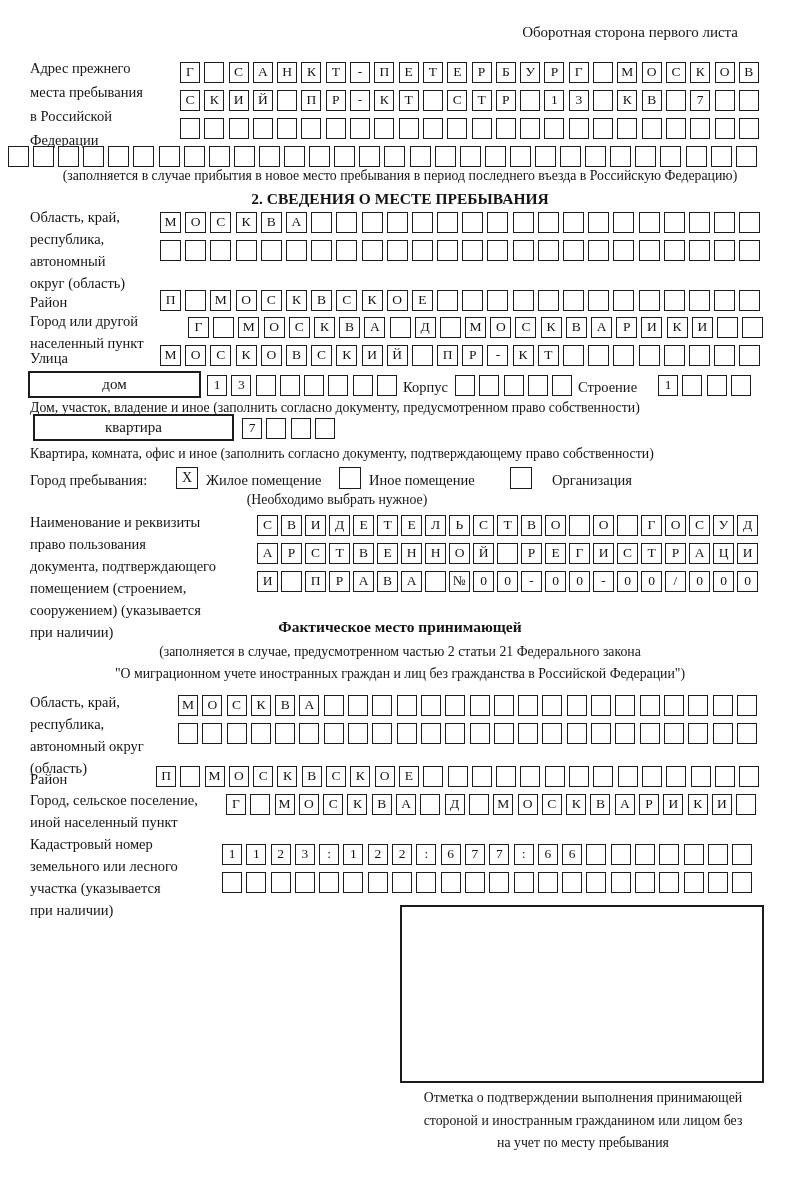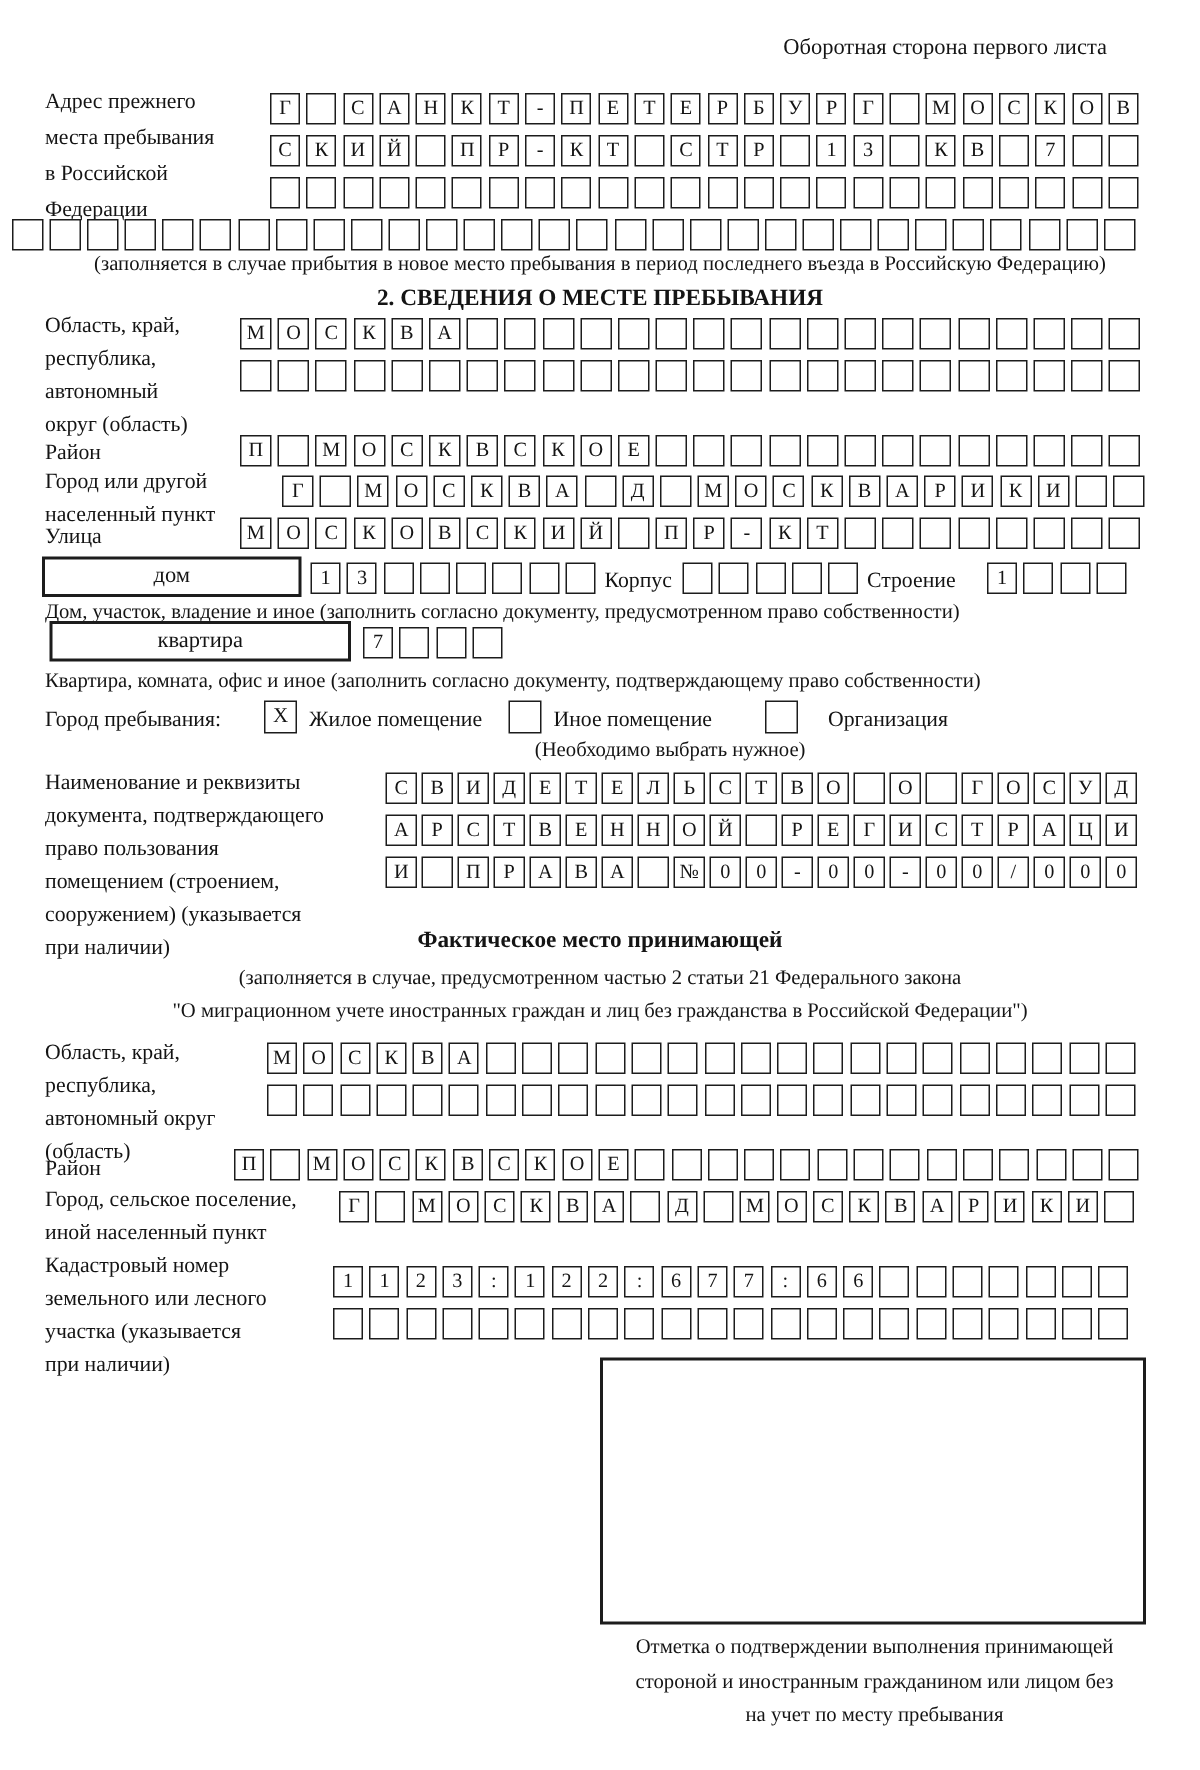--- a/index.html
+++ b/index.html
@@ -69,26 +69,26 @@
   <div class="bigbox" style="left:33px;top:414px;width:201px;height:27px;">квартира</div>
   <div class="abs note" style="left:30px;top:446px;">Квартира, комната, офис и иное (заполнить согласно документу, подтверждающему право собственности)</div>
 
   <div class="abs lbl" style="left:30px;top:469px;">Город пребывания:</div>
   <div class="chk" style="left:176px;top:467px;">X</div>
   <div class="abs lbl" style="left:206px;top:469px;">Жилое помещение</div>
   <div class="chk" style="left:339px;top:467px;"></div>
   <div class="abs lbl" style="left:369px;top:469px;">Иное помещение</div>
   <div class="chk" style="left:510px;top:467px;"></div>
   <div class="abs lbl" style="left:552px;top:469px;">Организация</div>
-  <div class="abs note center-txt" style="left:137px;top:492px;width:400px;text-align:right;">(Необходимо выбрать нужное)</div>
+  <div class="abs note center-txt" style="left:137px;top:492px;width:400px;">(Необходимо выбрать нужное)</div>
 
   <div class="abs lbl-block" style="left:30px;top:511px;">
     <div>Наименование и реквизиты</div>
+    <div>право пользования</div>
     <div>документа, подтверждающего</div>
-    <div>право пользования</div>
     <div>помещением (строением,</div>
     <div>сооружением) (указывается</div>
     <div>при наличии)</div>
   </div>
 
   <div class="abs title" style="top:618px;">Фактическое место принимающей</div>
   <div class="abs note-center" style="top:644px;">(заполняется в случае, предусмотренном частью 2 статьи 21 Федерального закона</div>
   <div class="abs note-center" style="top:666px;">"О миграционном учете иностранных граждан и лиц без гражданства в Российской Федерации")</div>
 
   <div class="abs lbl-block" style="left:30px;top:691px;">

